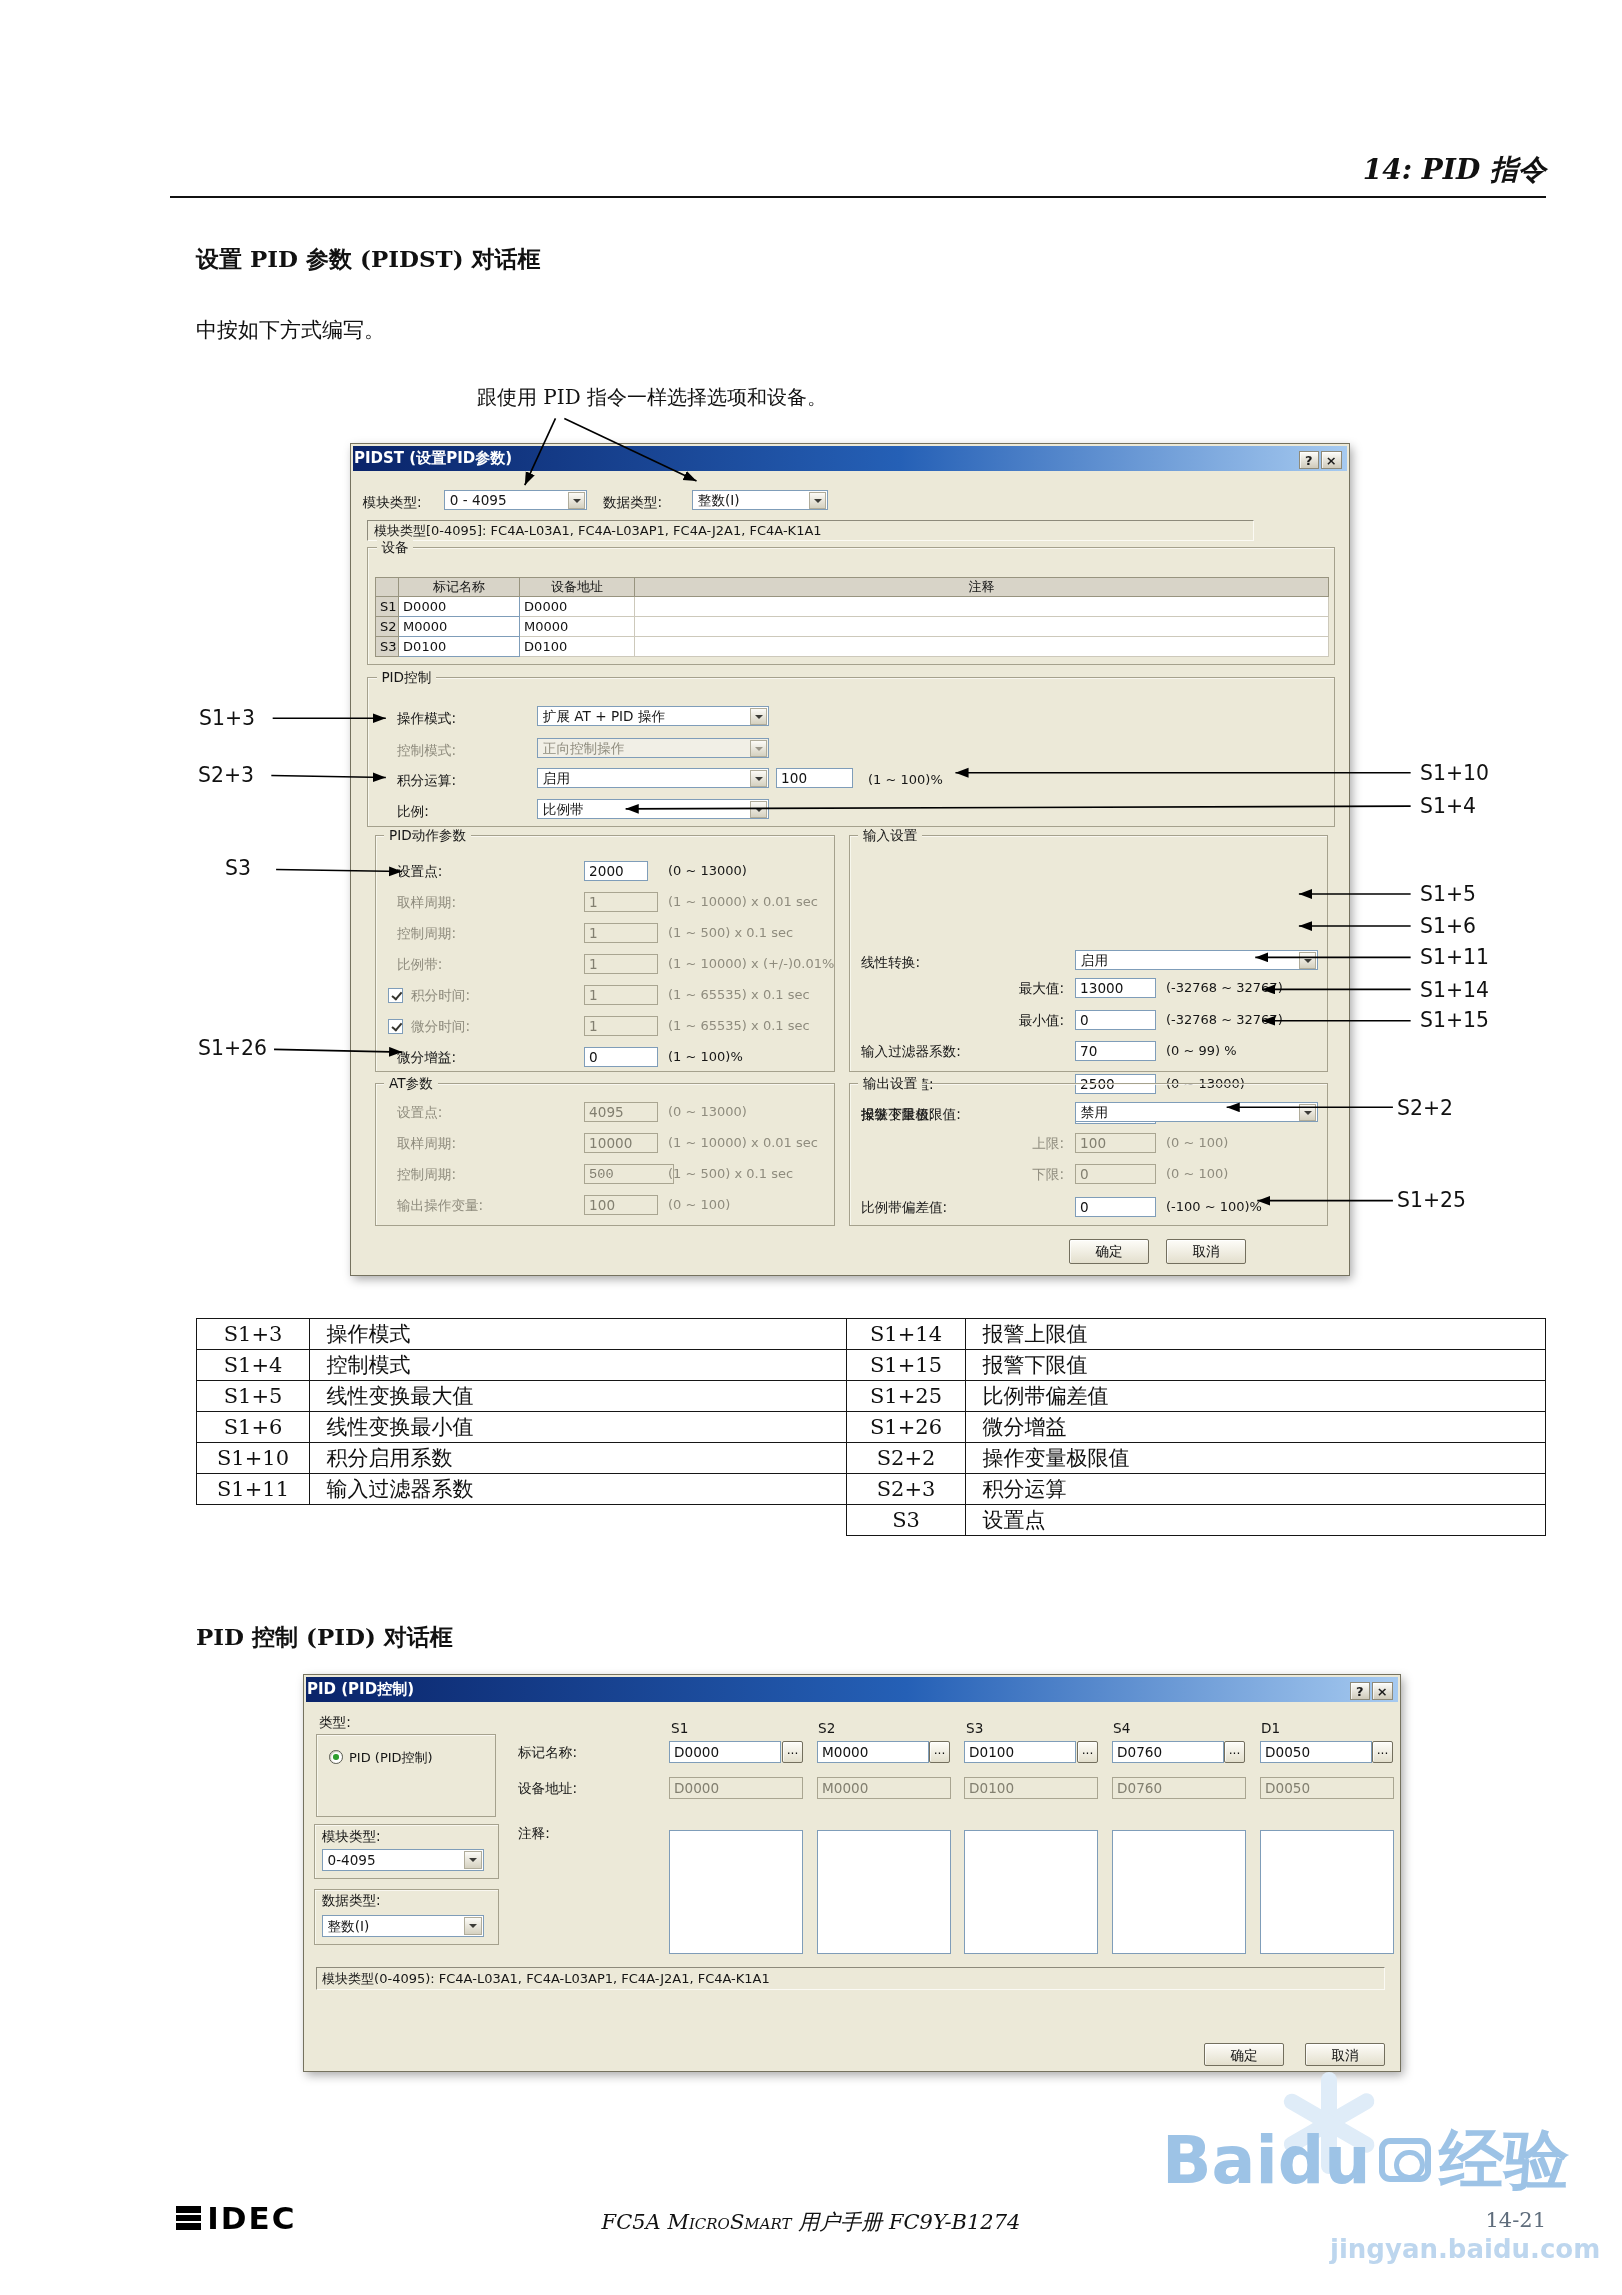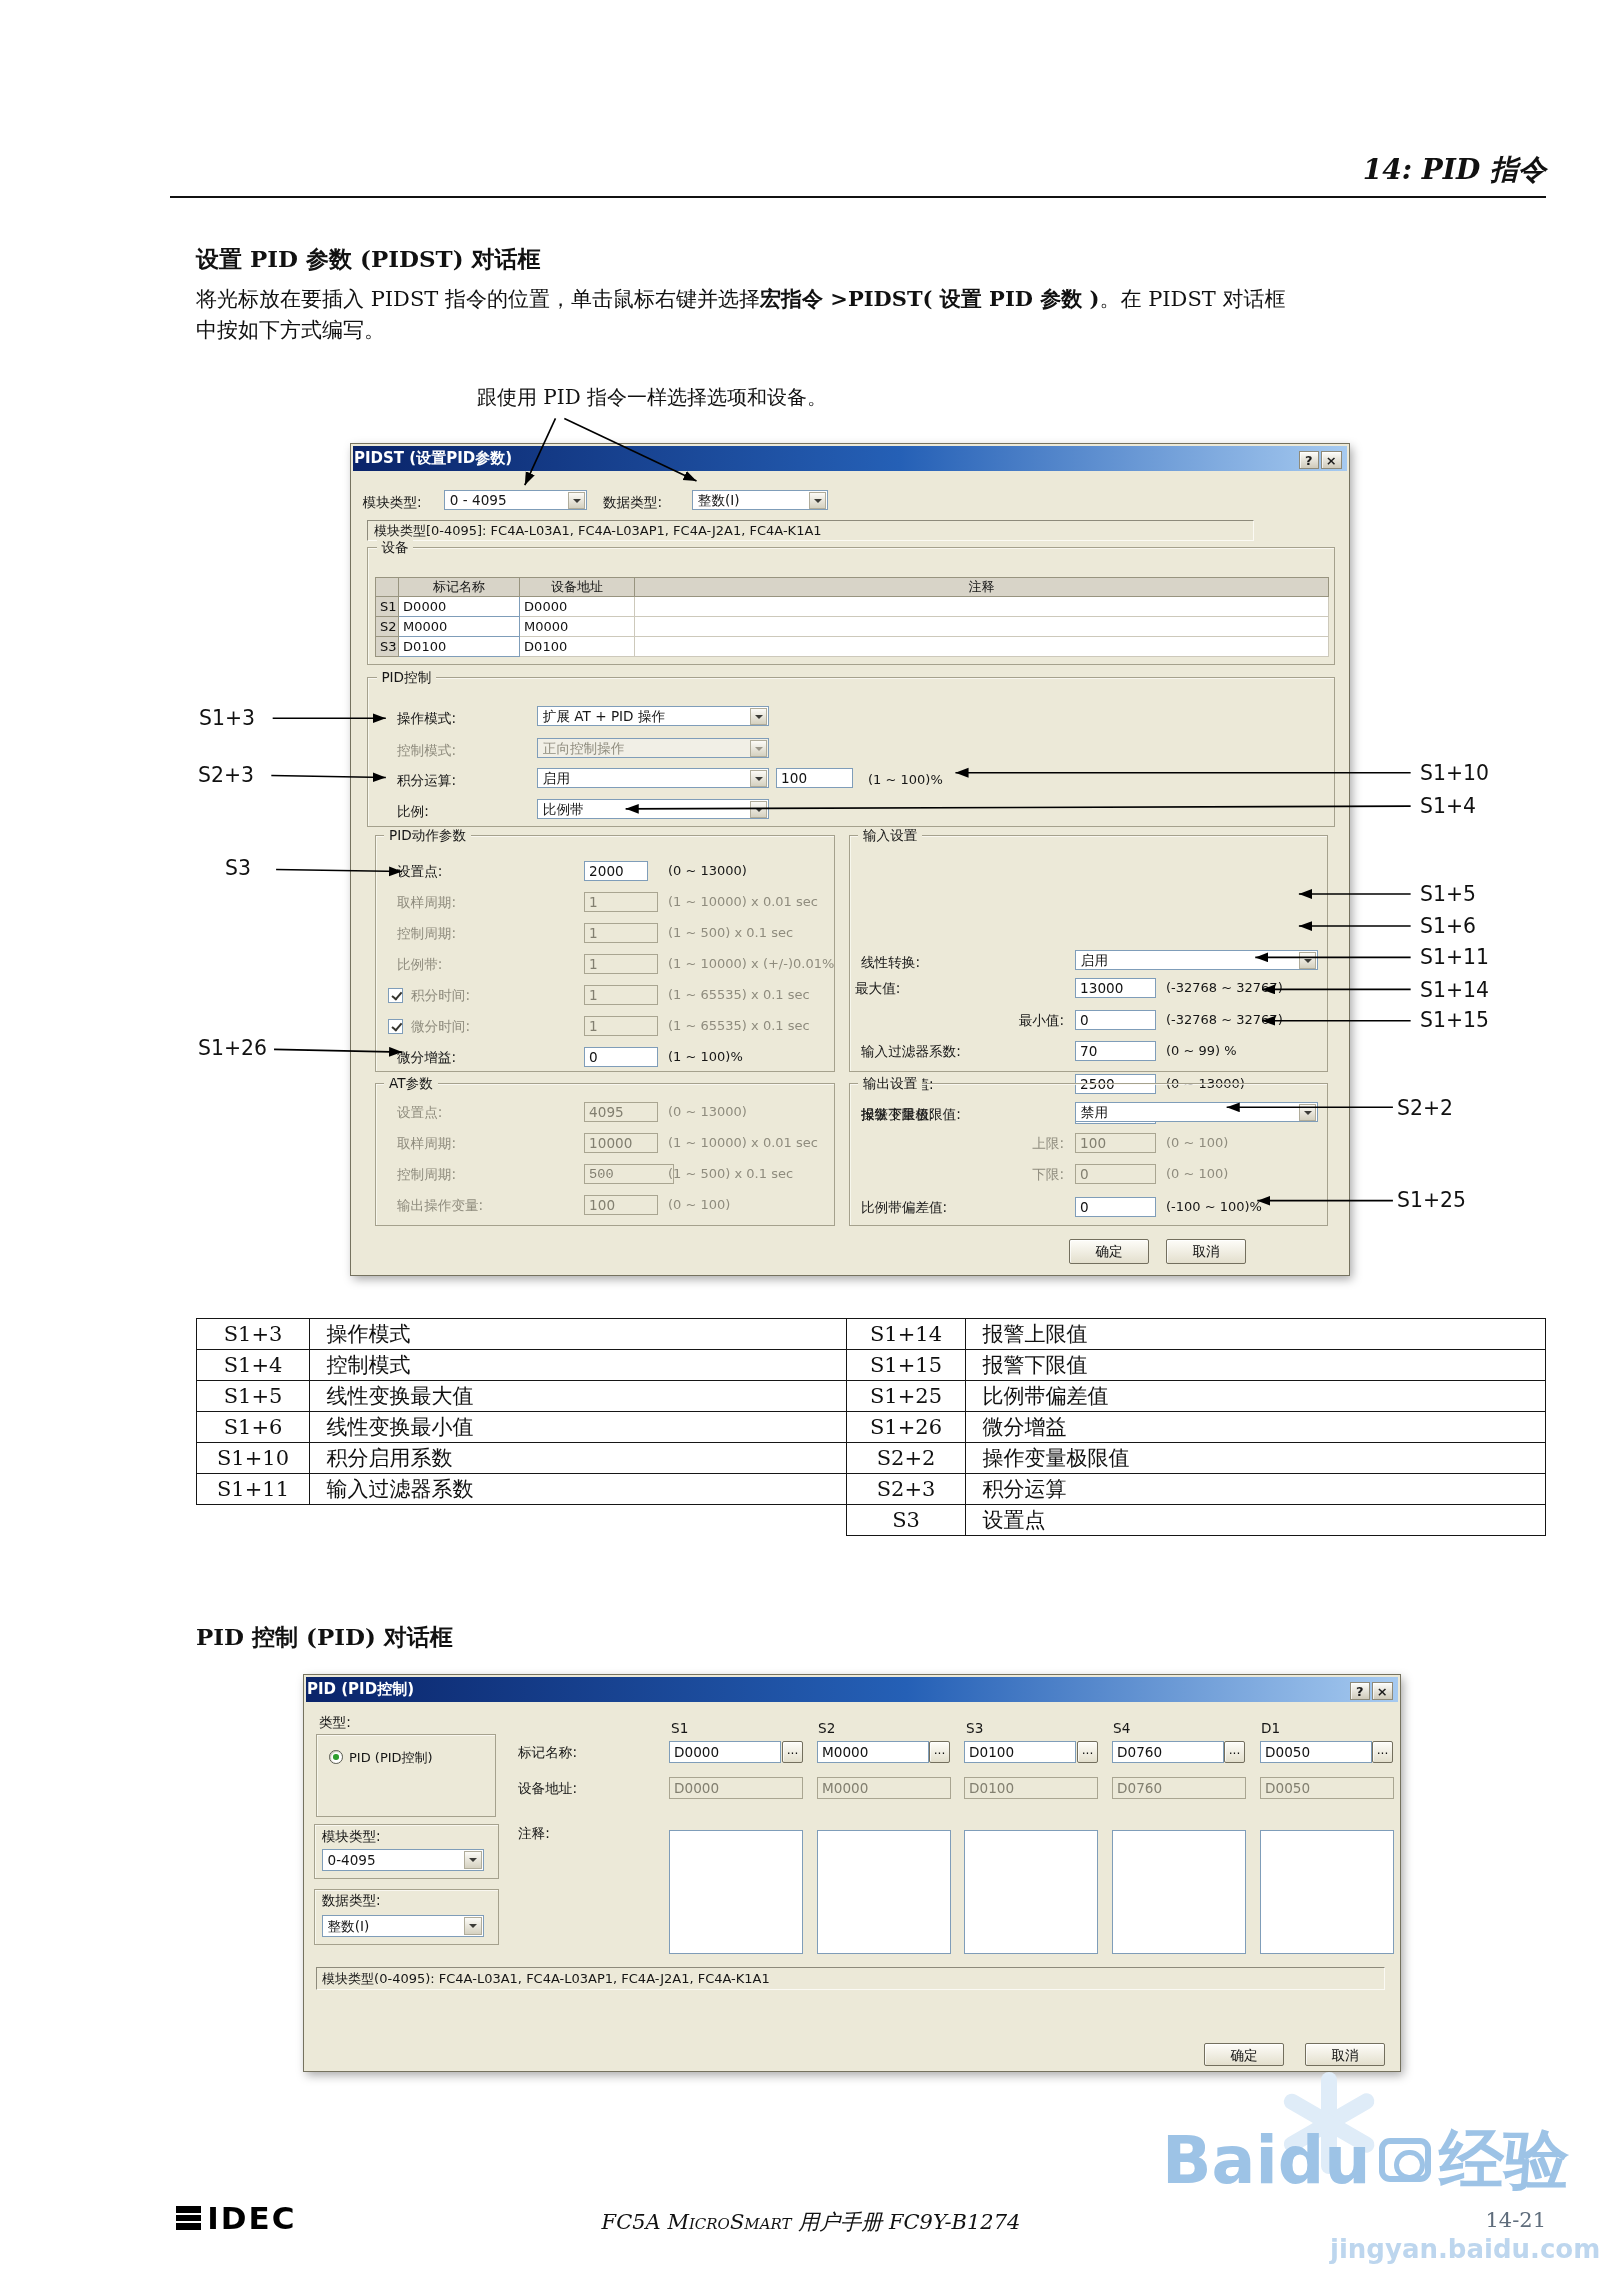--- a/index.html
+++ b/index.html
@@ -65,21 +65,20 @@
 </style>
 </head>
 <body>
 
 <div id="page">
 
   <div class="abs h-title" style="right:76px;top:151px">14: PID 指令</div>
   <div class="hr" style="left:170px;top:196px;width:1376px;height:2px"></div>
 
   <div class="abs sec-title" style="left:196px;top:244px">设置 PID 参数 (PIDST) 对话框</div>
-  <div class="abs body-text" style="left:196px;top:284px"><span>将光标放在要插入 PIDST 指令的位置，单击鼠标右键并选择</span><b>宏指令 &gt;PIDST( 设置 PID 参数 )</b><span>。在 PIDST 对话框</span></div>
   <div class="abs body-text" style="left:196px;top:315px">中按如下方式编写。</div>
   <div class="abs anno" style="left:477px;top:384px">跟使用 PID 指令一样选择选项和设备。</div>
 
   <div class="dlg" style="left:350px;top:443px;width:1000px;height:833px">
     <div class="tbar">
       <span>PIDST (设置PID参数)</span>
       <span class="tbtn" style="right:28px">?</span>
       <span class="tbtn" style="right:5.5px">×</span>
     </div>
 
@@ -194,21 +193,21 @@
     <div class="rng" style="left:317px;top:603px">(1 ~ 100)%</div>
 
     <div class="grp" style="left:498px;top:391px;width:479px;height:237px">
       <span>输入设置</span>
     </div>
     <div class="lbl" style="left:510px;top:508px">线性转换:</div>
     <div class="combo" style="left:724px;top:506px;width:243px">
       <span class="cval">启用</span>
       <span class="cbtn"></span>
     </div>
-    <div class="lbl" style="left:504px;top:534px;width:209px;text-align:left">最大值:</div>
+    <div class="lbl" style="left:504px;top:534px;width:209px;text-align:right">最大值:</div>
     <input class="inp" style="left: 724px; top: 534px; width: 81px;" value="13000">
     <div class="rng" style="left:815px;top:534px">(-32768 ~ 32767)</div>
 
     <div class="lbl" style="left:504px;top:566px;width:209px;text-align:right">最小值:</div>
     <input class="inp" style="left: 724px; top: 566px; width: 81px;" value="0">
     <div class="rng" style="left:815px;top:566px">(-32768 ~ 32767)</div>
 
     <div class="lbl" style="left:510px;top:597px">输入过滤器系数:</div>
     <input class="inp" style="left: 724px; top: 597px; width: 81px;" value="70">
     <div class="rng" style="left:815px;top:597px">(0 ~ 99) %</div>

